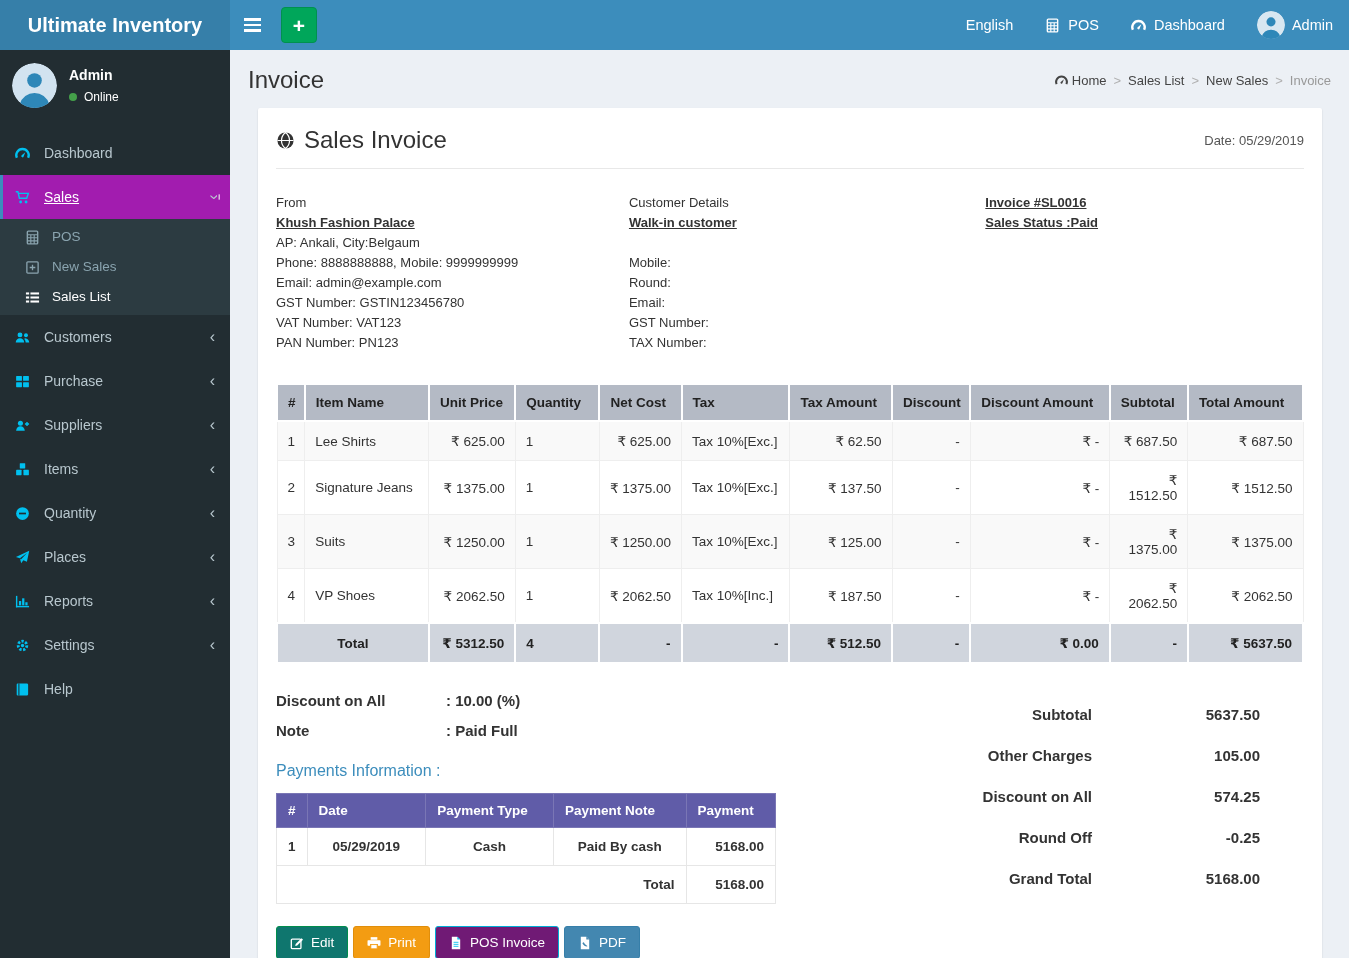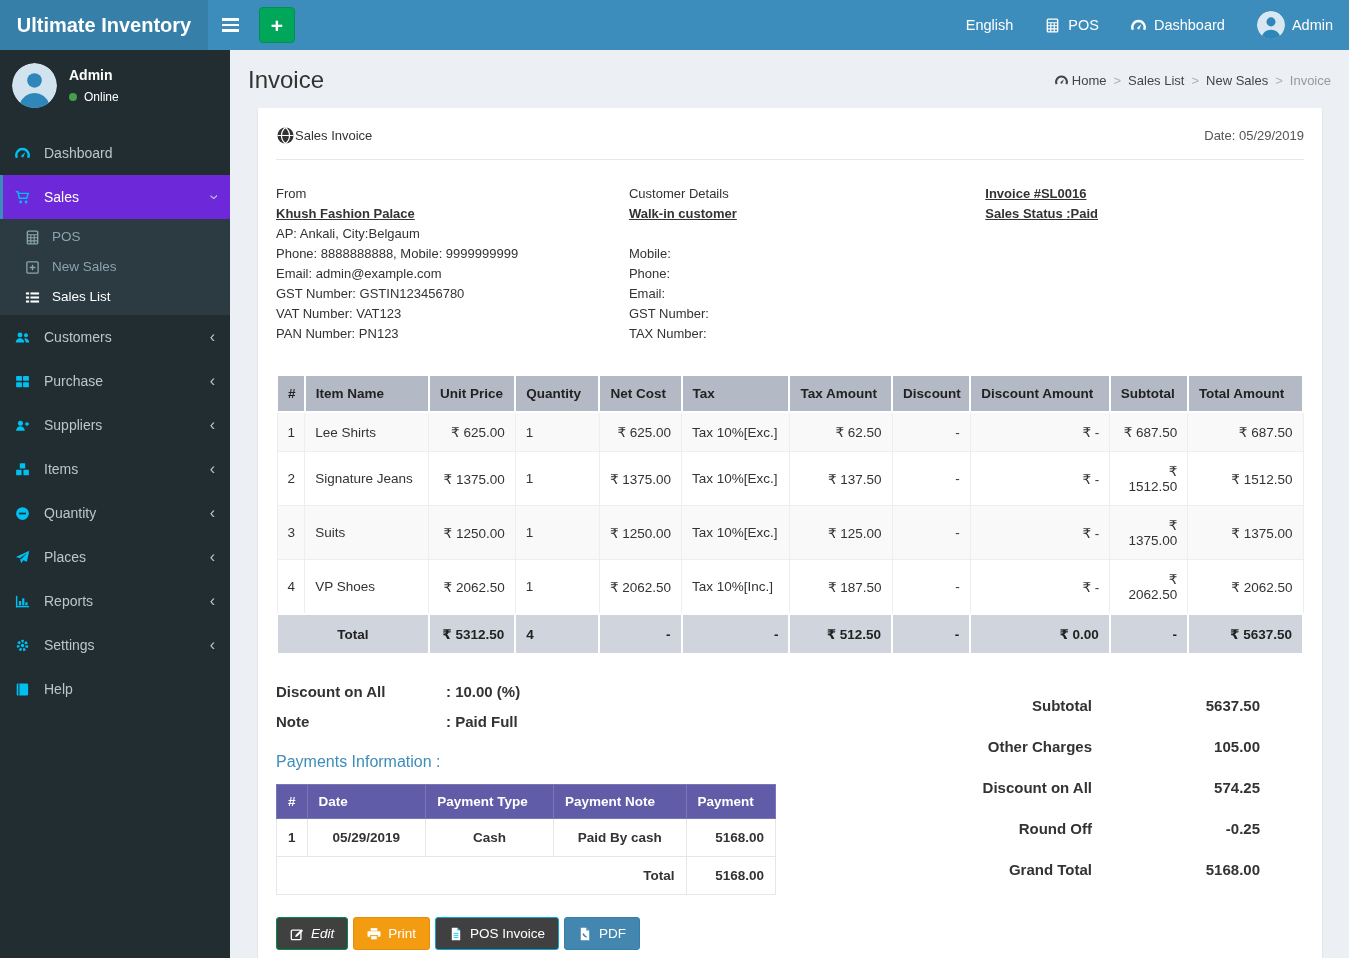--- a/index.html
+++ b/index.html
@@ -5,21 +5,21 @@
   * { box-sizing: border-box; }
   html,body { margin:0; padding:0; }
   body {
     font-family: "Liberation Sans", "DejaVu Sans", sans-serif;
     font-size: 14px; color:#333; background:#ecf0f5; width:1349px;
   }
 
   
   .main-header { display:flex; height:50px; }
   .brand {
-    width:208px; background:#367fa9; color:#fff; font-size:20px; font-weight:bold;
+    width:230px; background:#367fa9; color:#fff; font-size:20px; font-weight:bold;
     display:flex; align-items:center; justify-content:center; cursor:pointer;
   }
   .navbar { flex:1; background:#3c8dbc; display:flex; align-items:center; color:#fff; }
   .hamburger { padding:0 14px; cursor:pointer; display:flex; flex-direction:column; gap:3px; }
   .hamburger i { width:17px; height:2.5px; background:#fff; display:block; }
   .add-btn {
     width:36px; height:36px; margin-left:6px; background:#00a65a; border:1px solid #00914f;
     border-radius:4px; color:#fff; font-size:21px; font-weight:bold; line-height:1;
     display:flex; align-items:center; justify-content:center; cursor:pointer;
   }
@@ -44,21 +44,21 @@
   .side-avatar svg { width:45px; height:45px; }
   .user-name { color:#fff; font-weight:bold; font-size:14px; margin-bottom:7px; }
   .user-status { color:#fff; font-size:12px; display:flex; align-items:center; gap:7px; }
   .dot { width:8px; height:8px; border-radius:50%; background:#44a04a; }
 
   .menu { list-style:none; margin:8px 0 0; padding:0; }
   .menu-item {
     display:flex; align-items:center; padding:12px 15px 12px 12px; color:#b8c7ce;
     cursor:pointer; border-left:3px solid transparent; font-size:14px; line-height:20px;
   }
-  .menu-item.active { background:#6d28d9; border-left-color:#3c8dbc; color:#fff; }
+  .menu-item.active { background:#a21caf; border-left-color:#3c8dbc; color:#fff;text-decoration:underline; }
   .mi { width:21px; margin-right:8px; display:inline-flex; color:#00c0ef; flex-shrink:0; }
   .mi svg { width:15px; height:15px; }
   .chev { margin-left:auto; color:#b8c7ce; font-size:16px; line-height:1; }
   .chev.down { transform:rotate(-90deg); }
   .submenu { background:#2c3b41; list-style:none; margin:0; padding:3px 0; }
   .submenu li {
     display:flex; align-items:center; padding:7px 15px 7px 25px; color:#8aa4af;
     font-size:13.5px; cursor:pointer; line-height:16px;
   }
   .submenu li.active { color:#fff; }
@@ -72,21 +72,21 @@
   .breadcrumb .crumb.last { color:#999; cursor:default; }
   .breadcrumb svg { width:13px; height:13px; color:#444; }
   .sep { color:#b0b0b0; }
 
   
   .panel {
     background:#fff; margin:0 27px 26px 28px; padding:18px 18px 24px;
     box-shadow:0 1px 2px rgba(0,0,0,.14); border-radius:2px;
   }
   .inv-header { display:flex; align-items:center; justify-content:space-between; }
-  .inv-title { font-size:13px; color:#333; display:flex; align-items:center; gap:0; }
+  .inv-title { font-size:24px; color:#333; display:flex; align-items:center; gap:9px; }
   .inv-title svg { width:19px; height:19px; color:#333; }
   .inv-date { font-size:13px; color:#555; }
   .panel hr { border:0; border-top:1px solid #e8e8e8; margin:14px 0 24px; }
 
   .info-grid { display:grid; grid-template-columns:1.03fr 1.04fr .93fr; font-size:13px; line-height:20px; margin-bottom:30px; }
   .info-grid .b { font-weight:bold;text-decoration:underline; }
   .info-line { min-height:20px; }
 
   table.items { width:100%; border-collapse:collapse; table-layout:fixed; font-size:13.5px; margin-bottom:28px; }
   table.items th {
@@ -120,23 +120,23 @@
   .srow { display:flex; justify-content:flex-end; margin-bottom:24px; font-size:15px; font-weight:bold; color:#333; }
   .srow .sval { width:168px; text-align:right; }
   .srow .slabel { text-align:right; }
 
   .btn-row { display:flex; gap:5px; margin-top:22px; }
   .btn {
     color:#fff; padding:8px 13px; font-size:13.5px; border-radius:3px; cursor:pointer;
     display:inline-flex; align-items:center; gap:7px; border:1px solid rgba(0,0,0,.15);
   }
   .btn svg { width:14px; height:14px; }
-  .btn-edit { background:#404040; border-color:#008d4c;font-style:italic; }
+  .btn-edit { background:#0f766e; border-color:#008d4c; }
   .btn-print { background:#f39c12; border-color:#e08e0b; }
-  .btn-pos { background:#404040; border-color:#00acd6; }
+  .btn-pos { background:#701a75; border-color:#00acd6; }
   .btn-pdf { background:#4387b0; border-color:#367fa9; }
 </style>
 </head>
 <body>
 
 <header class="main-header">
   <div class="brand">Ultimate Inventory</div>
   <nav class="navbar">
     <div class="hamburger">
         <i></i>
@@ -399,21 +399,21 @@
             <div class="info-line">Email: admin@example.com</div>
             <div class="info-line">GST Number: GSTIN123456780</div>
             <div class="info-line">VAT Number: VAT123</div>
             <div class="info-line">PAN Number: PN123</div>
           </div>
           <div>
             <div class="info-line">Customer Details</div>
             <div class="info-line b">Walk-in customer</div>
             <div class="info-line"></div>
             <div class="info-line">Mobile:</div>
-            <div class="info-line">Phone:</div>
+            <div class="info-line">Round:</div>
             <div class="info-line">Email:</div>
             <div class="info-line">GST Number:</div>
             <div class="info-line">TAX Number:</div>
           </div>
           <div>
             <div class="info-line b">Invoice #SL0016</div>
             <div class="info-line b">Sales Status :Paid</div>
           </div>
         </div>
 

